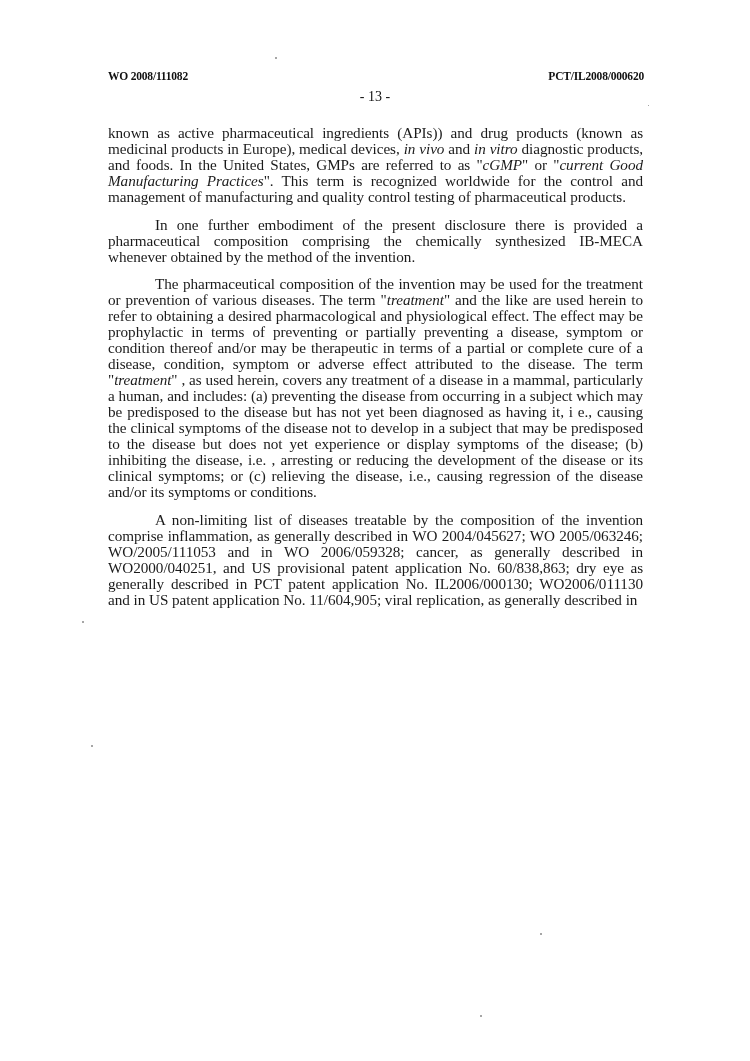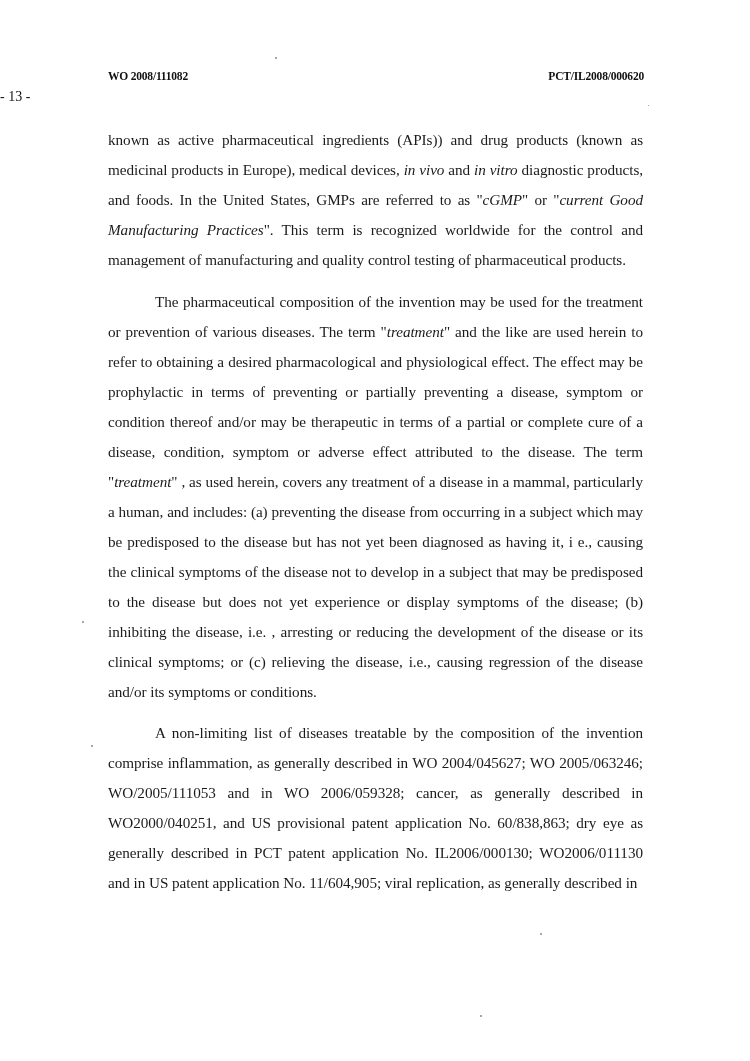--- a/index.html
+++ b/index.html
@@ -1,37 +1,38 @@
 <!DOCTYPE html>
 <html><head>
 <meta charset="utf-8">
 <style>
   html, body { margin: 0; padding: 0; background: #ffffff; }
   body { width: 750px; height: 1061px; position: relative; overflow: hidden; }
   .page { position: absolute; left: 0; top: 0; width: 750px; height: 1061px; background: #fff; color: #1a1a1a; font-family: "Liberation Serif", "DejaVu Serif", serif; }
   .hdr { position: absolute; top: 50px; font-family: "Liberation Serif", serif; font-weight: bold; font-size: 11.5px; letter-spacing: -0.2px; color: #111; margin-top: 20px; }
   .hdr-left { left: 108px; }
   .hdr-right { right: 106px; }
-  .pnum { position: absolute; top: 89px; left: 0; width: 750px; font-size: 14px; color: #111; }
-  .body { position: absolute; left: 108px; top: 125px; width: 535px; font-size: 15.2px; line-height: 30px; text-align: justify; letter-spacing: -0.05px; }
+  .pnum { position: absolute; top: 89px; left: 0; width: 750px; text-align: center; font-size: 14px; color: #111; }
+  .body { position: absolute; left: 108px; top: 125px; width: 535px; font-size: 15.2px; line-height: 16px; text-align: justify; letter-spacing: -0.05px; }
   .body p { margin: 0 0 11.6px 0; }
   .body p.ind { text-indent: 47px; }
   .body i { font-style: italic; }
   .speck { position: absolute; width: 2px; height: 2px; background: #888; border-radius: 1px; }
 </style>
 </head>
 <body>
 
 <div class="page">
   <div class="hdr hdr-left">WO 2008/111082</div>
   <div class="hdr hdr-right">PCT/IL2008/000620</div>
   <div class="pnum">- 13 -</div>
 
   <div class="body">
     <p><span>known as active pharmaceutical ingredients (APIs)) and drug products (known as medicinal products in Europe), medical devices, </span><i>in vivo</i><span> and </span><i>in vitro</i><span> diagnostic products, and foods. In the United States, GMPs are referred to as "</span><i>cGMP</i><span>" or "</span><i>current Good Manufacturing Practices</i><span>". This term is recognized worldwide for the control and management of manufacturing and quality control testing of pharmaceutical products.</span></p>
+    <p class="ind"><span>In one further embodiment of the present disclosure there is provided a pharmaceutical composition comprising the chemically synthesized IB-MECA whenever obtained by the method of the invention.</span></p>
     <p class="ind"><span>The pharmaceutical composition of the invention may be used for the treatment or prevention of various diseases. The term "</span><i>treatment</i><span>" and the like are used herein to refer to obtaining a desired pharmacological and physiological effect. The effect may be prophylactic in terms of preventing or partially preventing a disease, symptom or condition thereof and/or may be therapeutic in terms of a partial or complete cure of a disease, condition, symptom or adverse effect attributed to the disease. The term "</span><i>treatment</i><span>" , as used herein, covers any treatment of a disease in a mammal, particularly a human, and includes: (a) preventing the disease from occurring in a subject which may be predisposed to the disease but has not yet been diagnosed as having it, i e., causing the clinical symptoms of the disease not to develop in a subject that may be predisposed to the disease but does not yet experience or display symptoms of the disease; (b) inhibiting the disease, i.e. , arresting or reducing the development of the disease or its clinical symptoms; or (c) relieving the disease, i.e., causing regression of the disease and/or its symptoms or conditions.</span></p>
     <p class="ind"><span>A non-limiting list of diseases treatable by the composition of the invention comprise inflammation, as generally described in WO 2004/045627; WO 2005/063246; WO/2005/111053 and in WO 2006/059328; cancer, as generally described in WO2000/040251, and US provisional patent application No. 60/838,863; dry eye as generally described in PCT patent application No. IL2006/000130; WO2006/011130 and in US patent application No. 11/604,905; viral replication, as generally described in</span></p>
   </div>
 
   <span class="speck" style="left:275px;top:57px;"></span>
   <span class="speck" style="left:648px;top:105px;width:1px;height:1px;"></span>
   <span class="speck" style="left:82px;top:621px;"></span>
   <span class="speck" style="left:91px;top:745px;"></span>
   <span class="speck" style="left:540px;top:933px;"></span>
   <span class="speck" style="left:480px;top:1015px;"></span>

